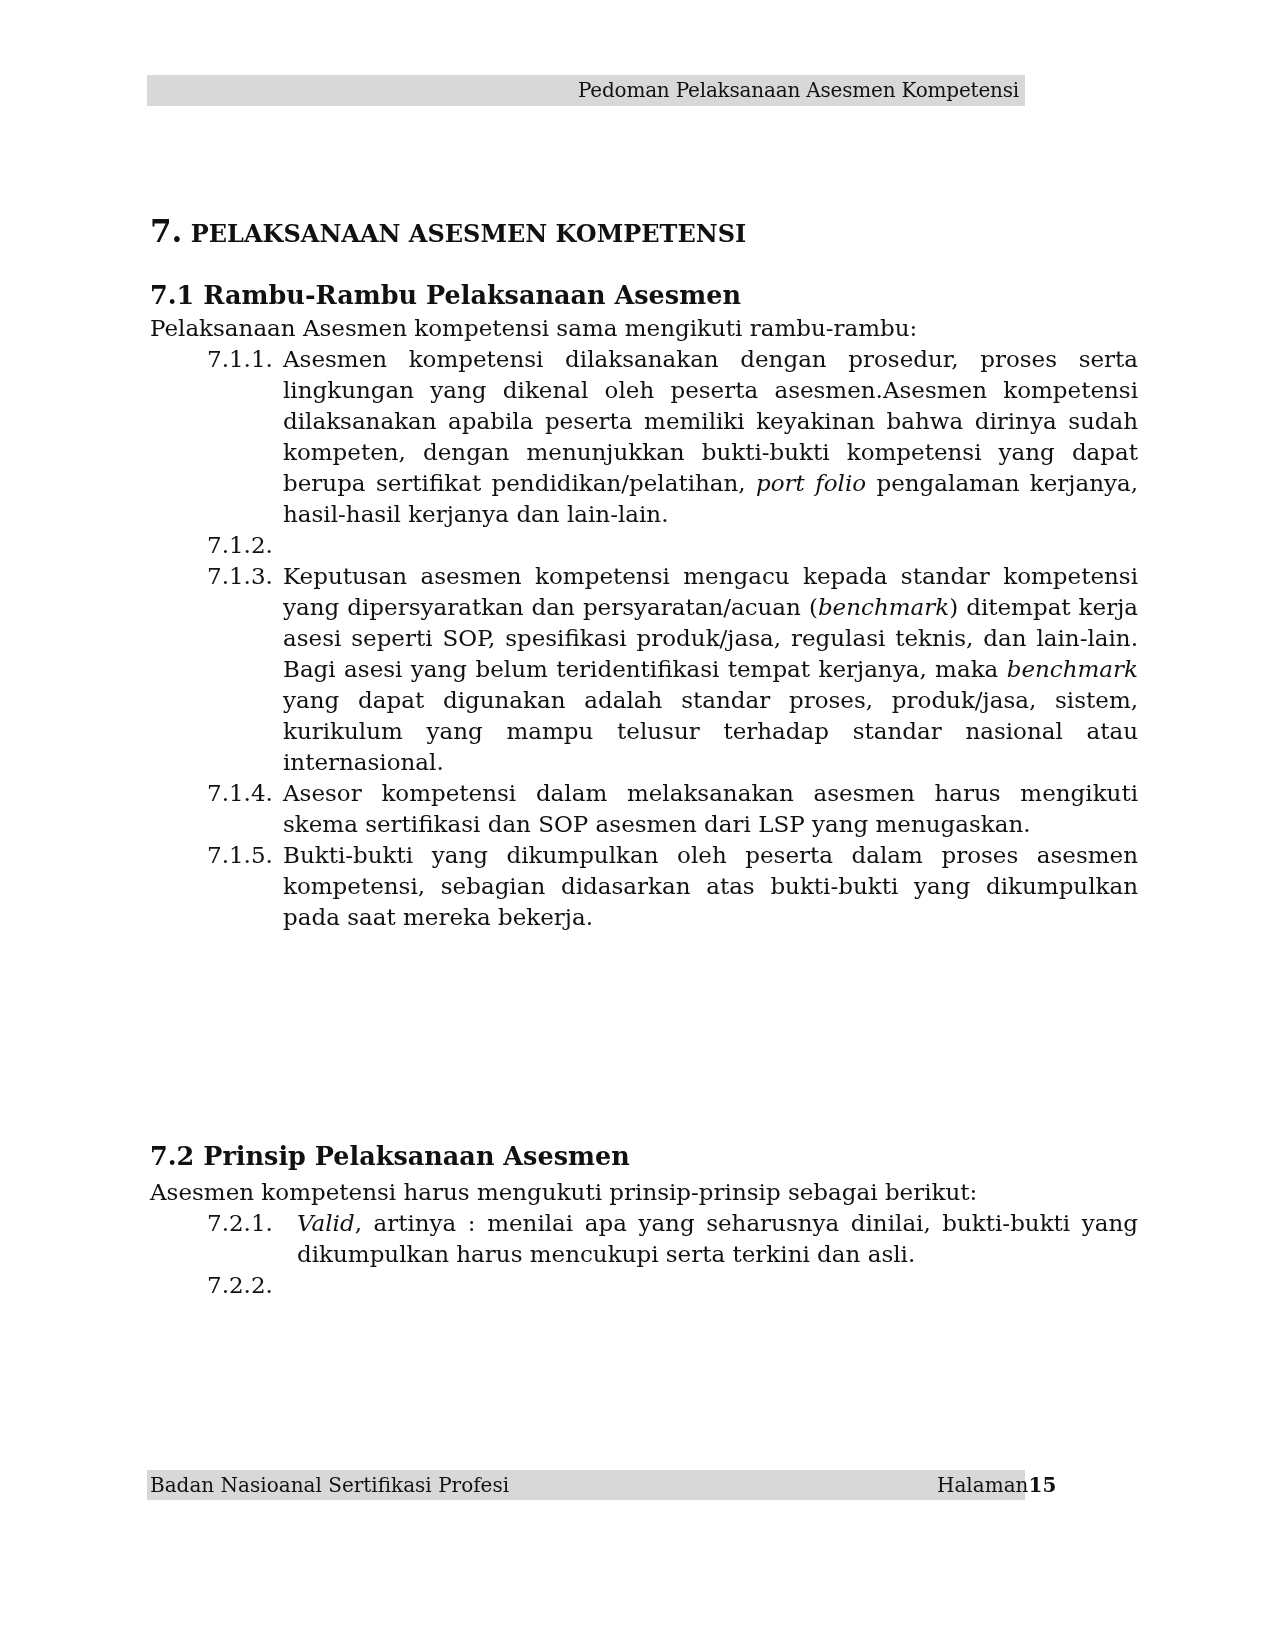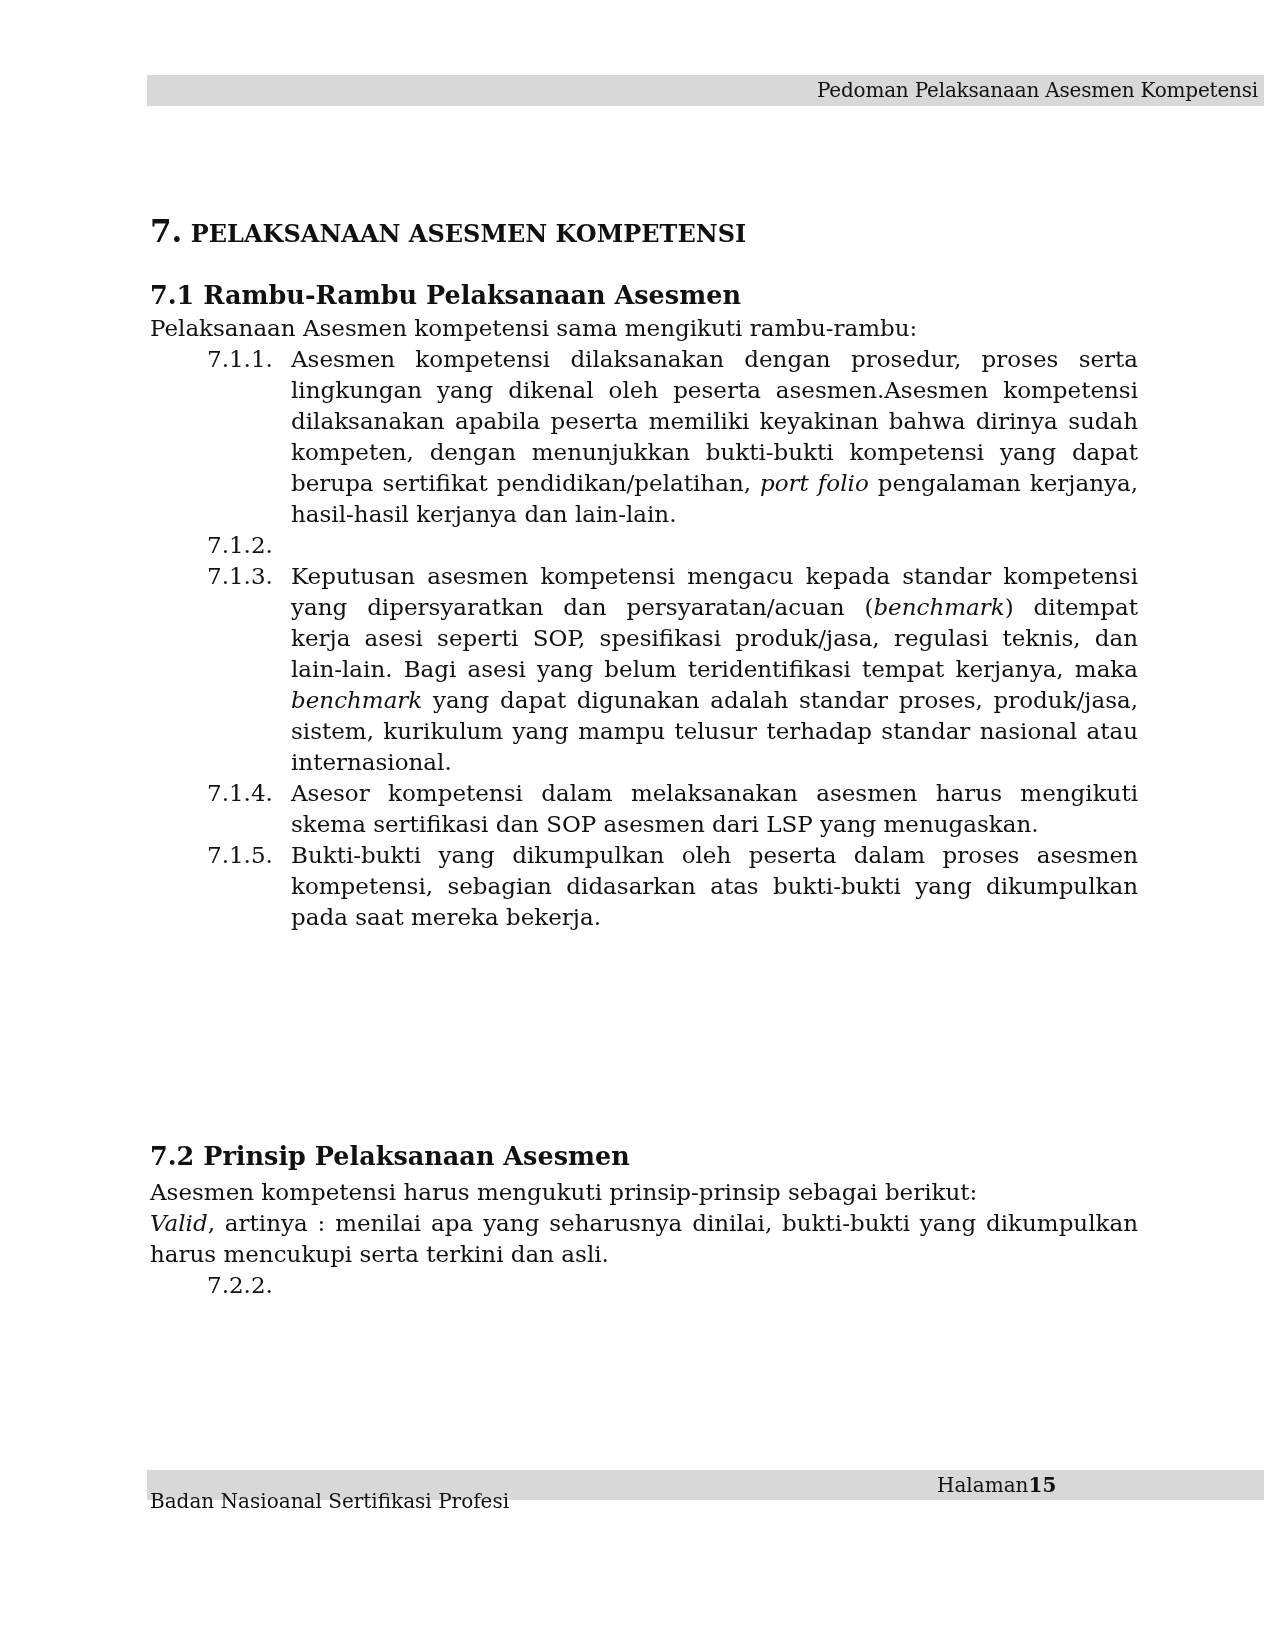--- a/index.html
+++ b/index.html
@@ -1,32 +1,32 @@
 <!DOCTYPE html>
 <html><head>
 <meta charset="utf-8">
 <style>
   html, body { margin: 0; padding: 0; background: #ffffff; }
   body { width: 1275px; height: 1650px; position: relative; overflow: hidden;
          font-family: "DejaVu Serif", "Liberation Serif", serif; color: #111; }
-  .bar { position: absolute; left: 147px; width: 1117px; background: #d8d8d8; }
+  .bar { position: absolute; left: 147px; width: 878px; background: #d8d8d8; }
   .header-bar { top: 75px; height: 31px; }
   .header-bar span { position: absolute; right: 6px; top: 3px; font-size: 20px; letter-spacing: -0.2px; }
   .footer-bar { top: 1470px; height: 30px; }
-  .footer-bar .left { position: absolute; left: 3px; top: 19px; font-size: 20px; }
+  .footer-bar .left { position: absolute; left: 3px; top: 3px; font-size: 20px; }
   .footer-bar .right { position: absolute; left: 790px; top: 3px; font-size: 20px; }
   .footer-bar .right b { font-weight: bold; }
 
   .content { position: absolute; left: 150px; top: 0; width: 988px; }
   .h1 { position: absolute; top: 213px; left: 0; font-weight: bold; font-size: 24px; white-space: nowrap; }
   .h1 .num { font-size: 31px; }
   .h2 { position: absolute; left: 0; font-weight: bold; font-size: 25.5px; white-space: nowrap; }
   .para { position: absolute; left: 0; font-size: 23px; line-height: 31px; white-space: nowrap; }
   .list { position: absolute; left: 0; width: 988px; font-size: 23px; line-height: 31px; }
-  .item { display: flex; gap: 8px; }
+  .item { display: flex; }
   .item .lbl { flex: 0 0 auto; text-align: left; }
   .item .txt { flex: 1 1 auto; text-align: justify; }
   .list1 .lbl { width: 133px; padding-left: 57px; box-sizing: border-box; }
   .list2 .lbl { width: 147px; padding-left: 57px; box-sizing: border-box; }
   .txt i { font-style: italic; }
 </style>
 </head>
 <body>
 
 <div class="bar header-bar">
@@ -60,20 +60,21 @@
       <div class="item">
         <div class="lbl">7.1.5.</div>
         <div class="txt"><span>Bukti-bukti yang dikumpulkan oleh peserta dalam proses asesmen kompetensi, sebagian didasarkan atas bukti-bukti yang dikumpulkan pada saat mereka bekerja.</span></div>
       </div>
     </div>
 
   <div class="h2" style="top:1141px">7.2 Prinsip Pelaksanaan Asesmen</div>
   <div class="para" style="top:1177px">Asesmen kompetensi harus mengukuti prinsip-prinsip sebagai berikut:</div>
   <div class="list list2" style="top:1208px">
       <div class="item">
+        <div class="lbl">7.2.1.</div>
         <div class="txt"><i>Valid</i><span>, artinya : menilai apa yang seharusnya dinilai,  bukti-bukti yang dikumpulkan harus mencukupi serta terkini dan asli.</span></div>
       </div>
       <div class="item">
         <div class="lbl">7.2.2.</div>
       </div>
     </div>
 </div>
 
 <div class="bar footer-bar">
   <span class="left">Badan Nasioanal Sertifikasi Profesi</span>

